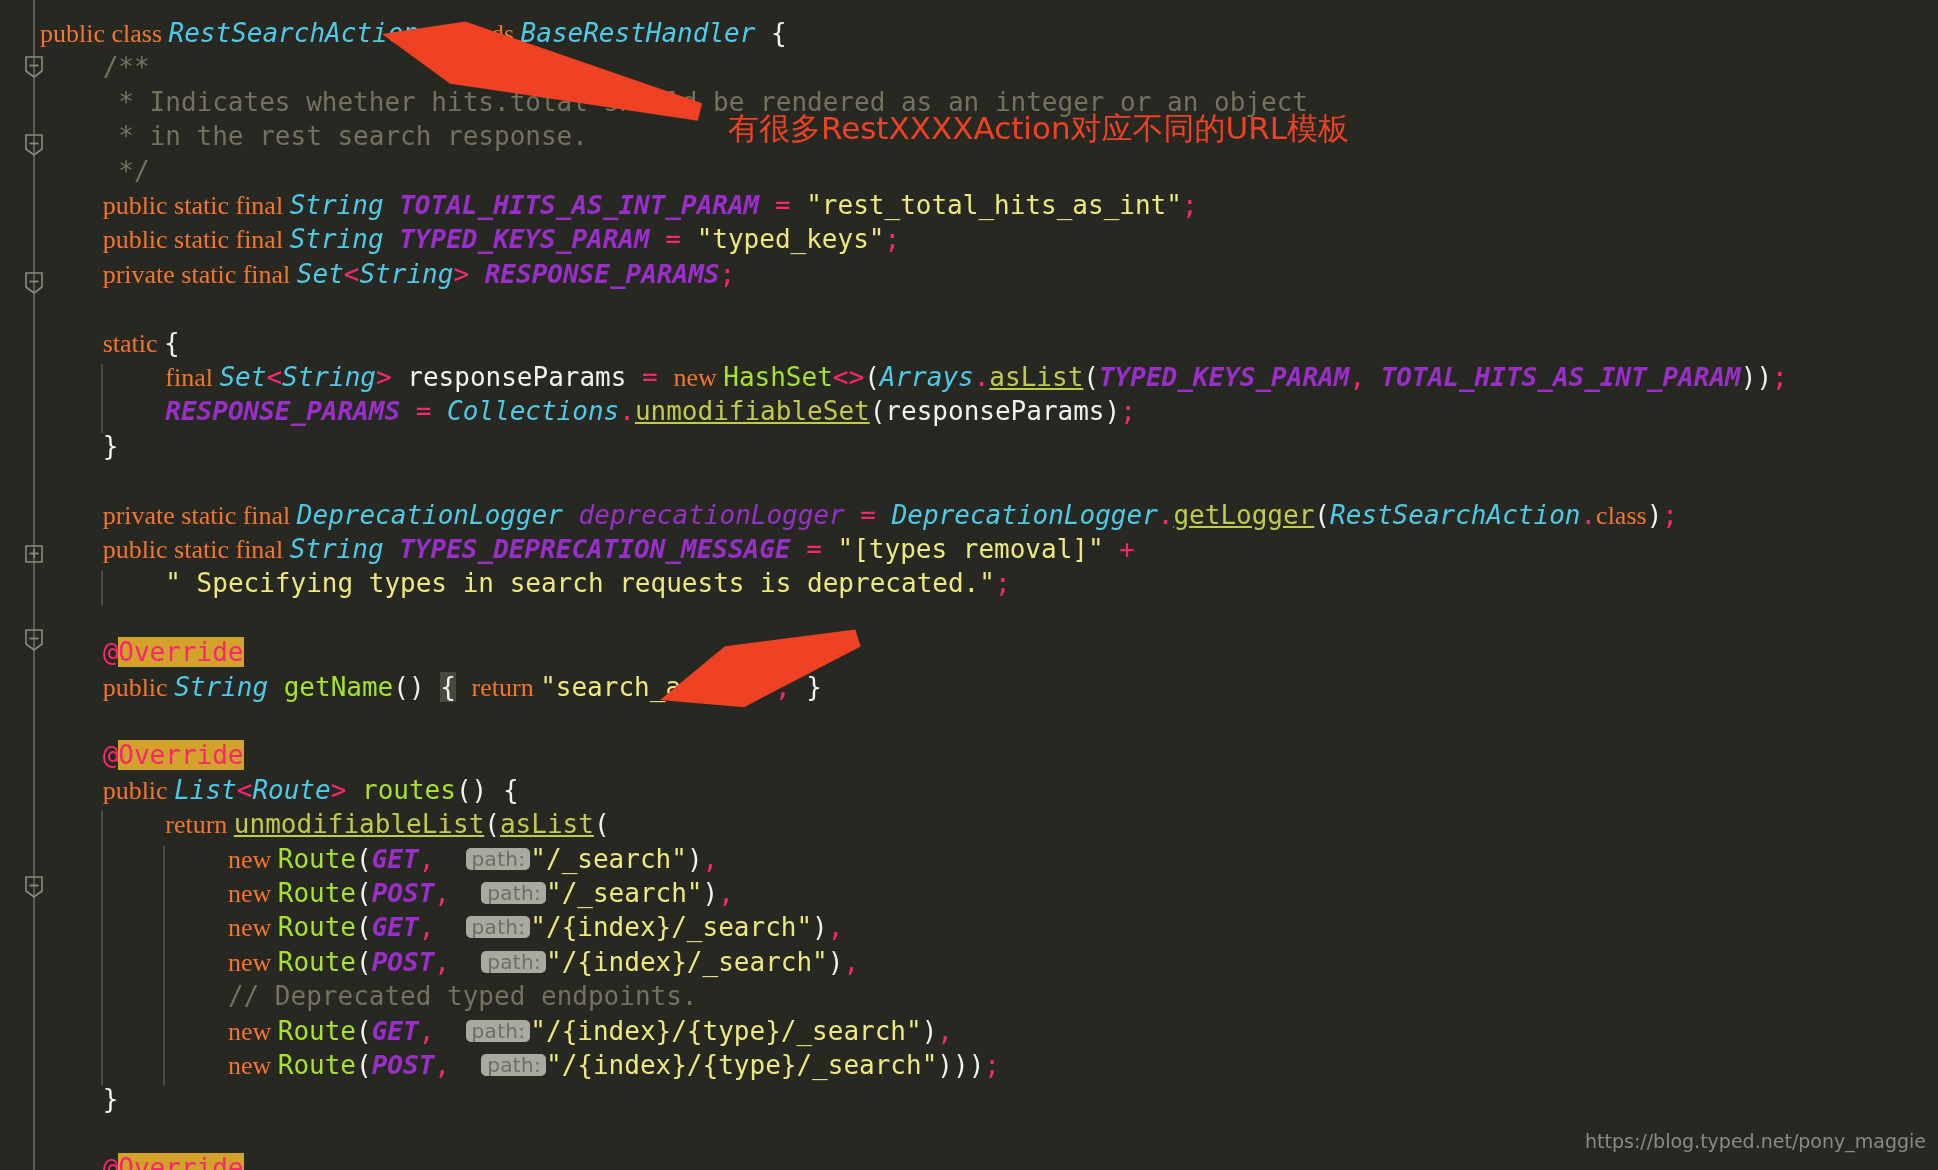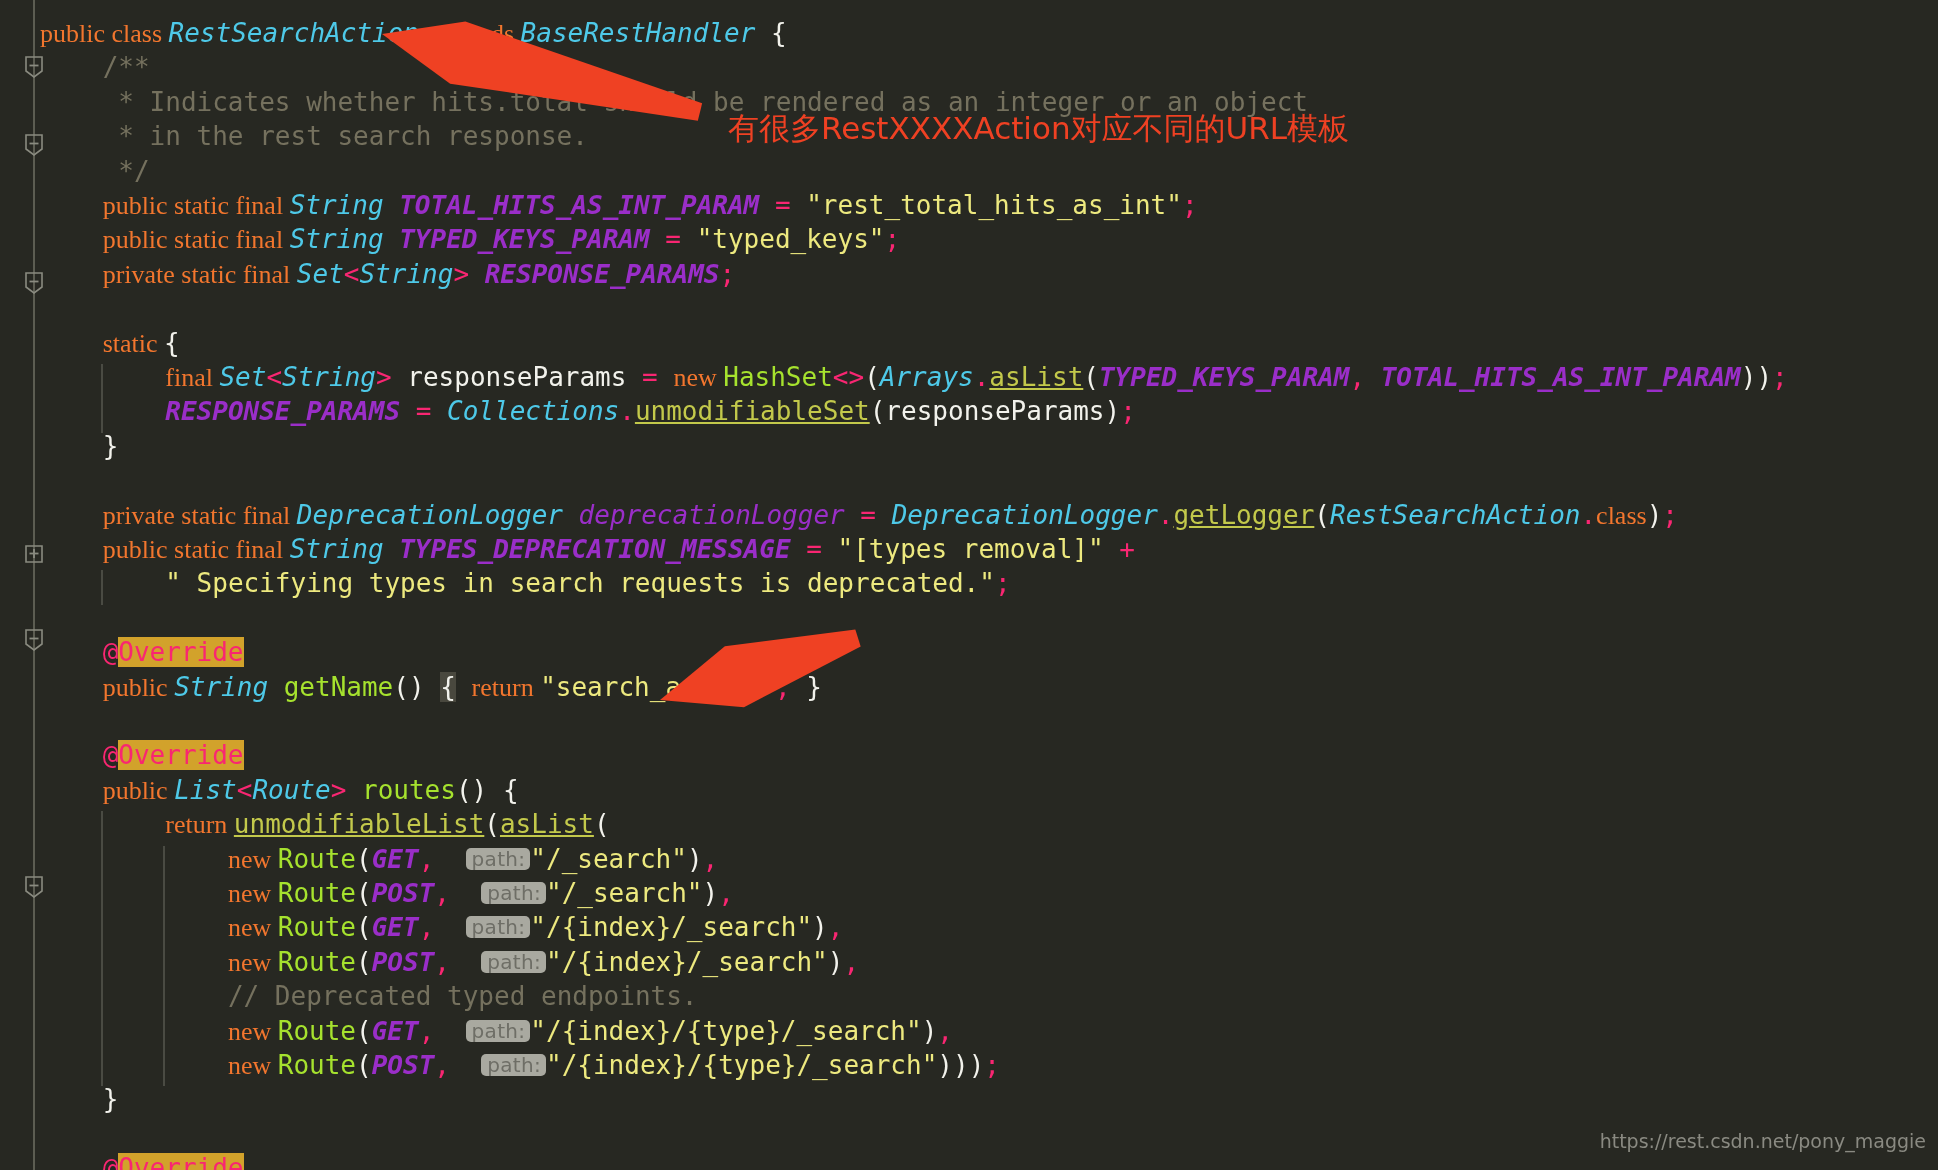--- a/index.html
+++ b/index.html
@@ -184,14 +184,14 @@
         </g>
         <g transform="translate(858,638) rotate(162.61302782308445)">
           <path d="M0,-9 L129.48011952955878,-32 L129.48011952955878,-32
      L129.48011952955878,-32 L207.48011952955878,0 L129.48011952955878,32
      L129.48011952955878,32 L0,9 Z" fill="#EF4123"></path>
         </g>
       </svg>
     <div class="cn-note" style="left: 728px; top: 108px;">有很多RestXXXXAction对应不同的URL模板</div>
   </div>
 
-  <div id="watermark">https://rest.csdn.net/pony_maggie</div>
+  <div id="watermark">https://blog.typed.net/pony_maggie</div>
 </div>
 
 </body></html>

